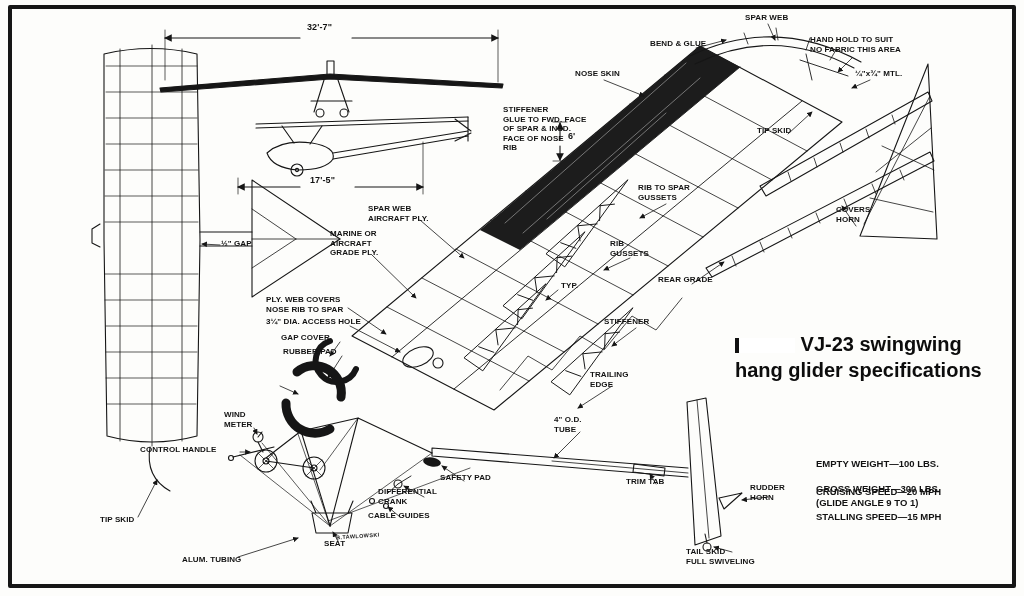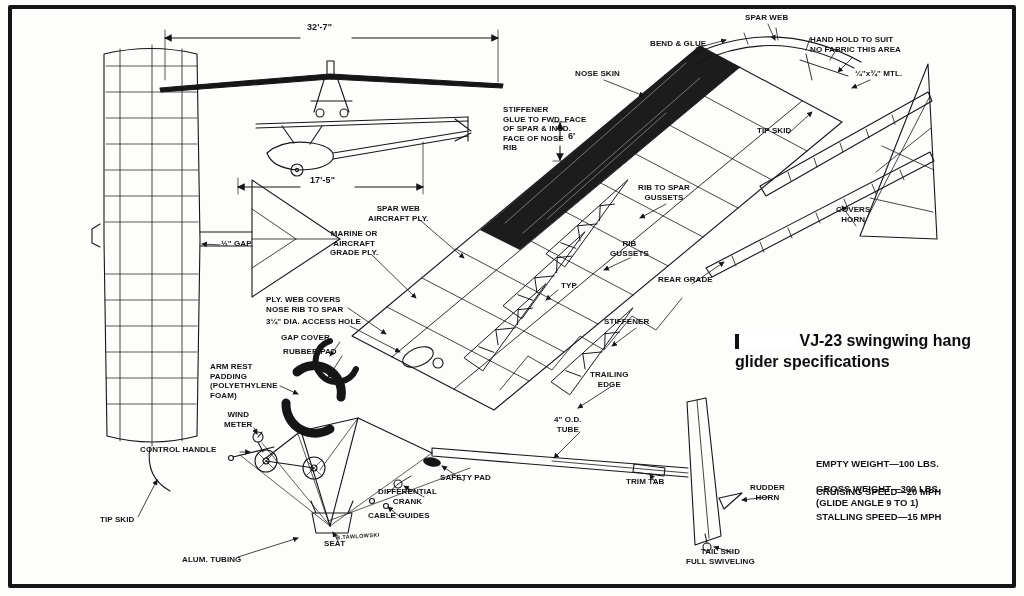--- a/index.html
+++ b/index.html
@@ -1,23 +1,23 @@
 <!DOCTYPE html>
 <html><head>
 <meta charset="utf-8">
 <style>
   html,body{margin:0;padding:0;background:#ffffff}
   #canvas{position:relative;width:1024px;height:596px;background:#fdfdfb;overflow:hidden;
           font-family:"Liberation Sans",sans-serif;color:#121212}
   #art{position:absolute;left:0;top:0;width:1024px;height:596px}
   .lbl{position:absolute;font:bold 8px/1.2 "Liberation Sans",sans-serif;color:#121212;
        white-space:pre-line;letter-spacing:.1px}
-  .c{text-align:center}
+  .c{text-align:left}
   .dim{font-size:9px;background:#fdfdfb;padding:0 2px}
-  .caption{position:absolute;left:735px;top:331px;width:256px;font-weight:bold;font-size:16px;
+  .caption{position:absolute;left:735px;top:331px;width:256px;font-weight:bold;font-size:20px;
            line-height:1.3;color:#0c0c0c}
   .patch{display:inline-block;width:56px;height:15px;vertical-align:middle;background:#ffffff;
          border-left:4px solid #111}
   .spec{position:absolute;font:bold 9.5px/1.16 "Liberation Sans",sans-serif;white-space:pre-line;color:#121212}
   .spec-head{text-align:center;width:190px}
   .sig{position:absolute;left:336px;top:533px;font:bold 5.5px "Liberation Sans",sans-serif;
        transform:rotate(-4deg);letter-spacing:.4px;color:#222}
 </style>
 </head>
 <body>
@@ -217,24 +217,20 @@
   <div class="lbl c" style="left:610px;top:239px">RIB
 GUSSETS</div>
   <div class="lbl" style="left:658px;top:275px">REAR GRADE</div>
   <div class="lbl" style="left:561px;top:281px">TYP.</div>
   <div class="lbl" style="left:604px;top:317px">STIFFENER</div>
   <div class="lbl" style="left:266px;top:295px">PLY. WEB COVERS
 NOSE RIB TO SPAR</div>
   <div class="lbl" style="left:266px;top:317px">3¼" DIA. ACCESS HOLE</div>
   <div class="lbl" style="left:281px;top:333px">GAP COVER</div>
   <div class="lbl" style="left:283px;top:347px">RUBBER PAD</div>
-  <div class="lbl" style="left:210px;top:362px">ARM REST
-PADDING
-(POLYETHYLENE
-FOAM)</div>
   <div class="lbl c" style="left:224px;top:410px">WIND
 METER</div>
   <div class="lbl" style="left:140px;top:445px">CONTROL HANDLE</div>
   <div class="lbl c" style="left:590px;top:370px">TRAILING
 EDGE</div>
   <div class="lbl c" style="left:554px;top:415px">4" O.D.
 TUBE</div>
   <div class="lbl" style="left:626px;top:477px">TRIM TAB</div>
   <div class="lbl c" style="left:750px;top:483px">RUDDER
 HORN</div>

